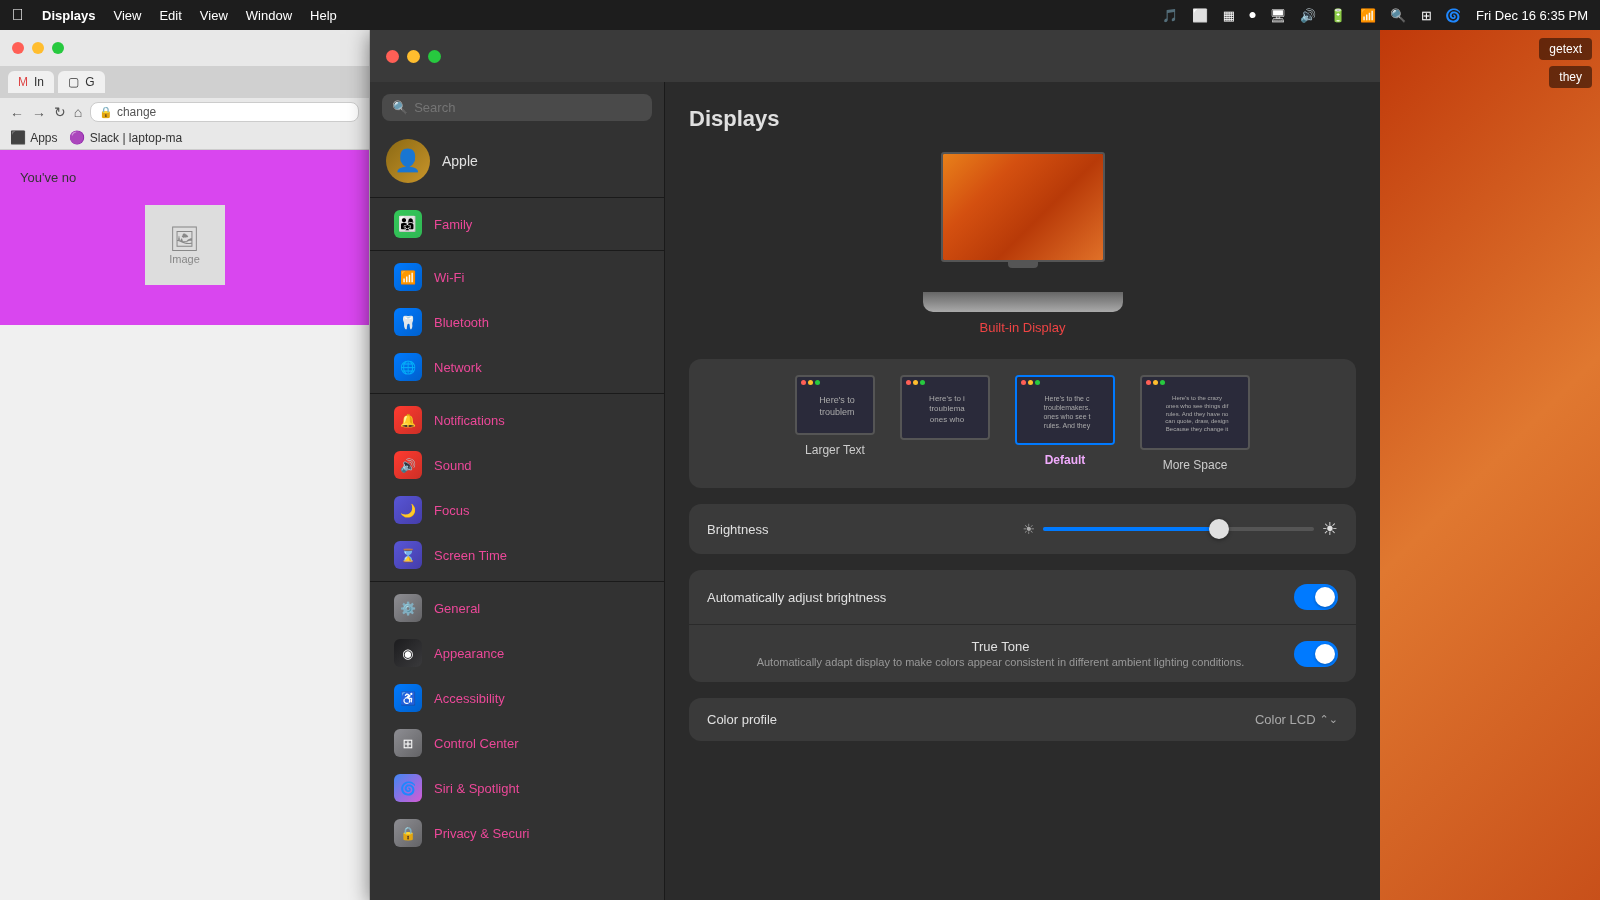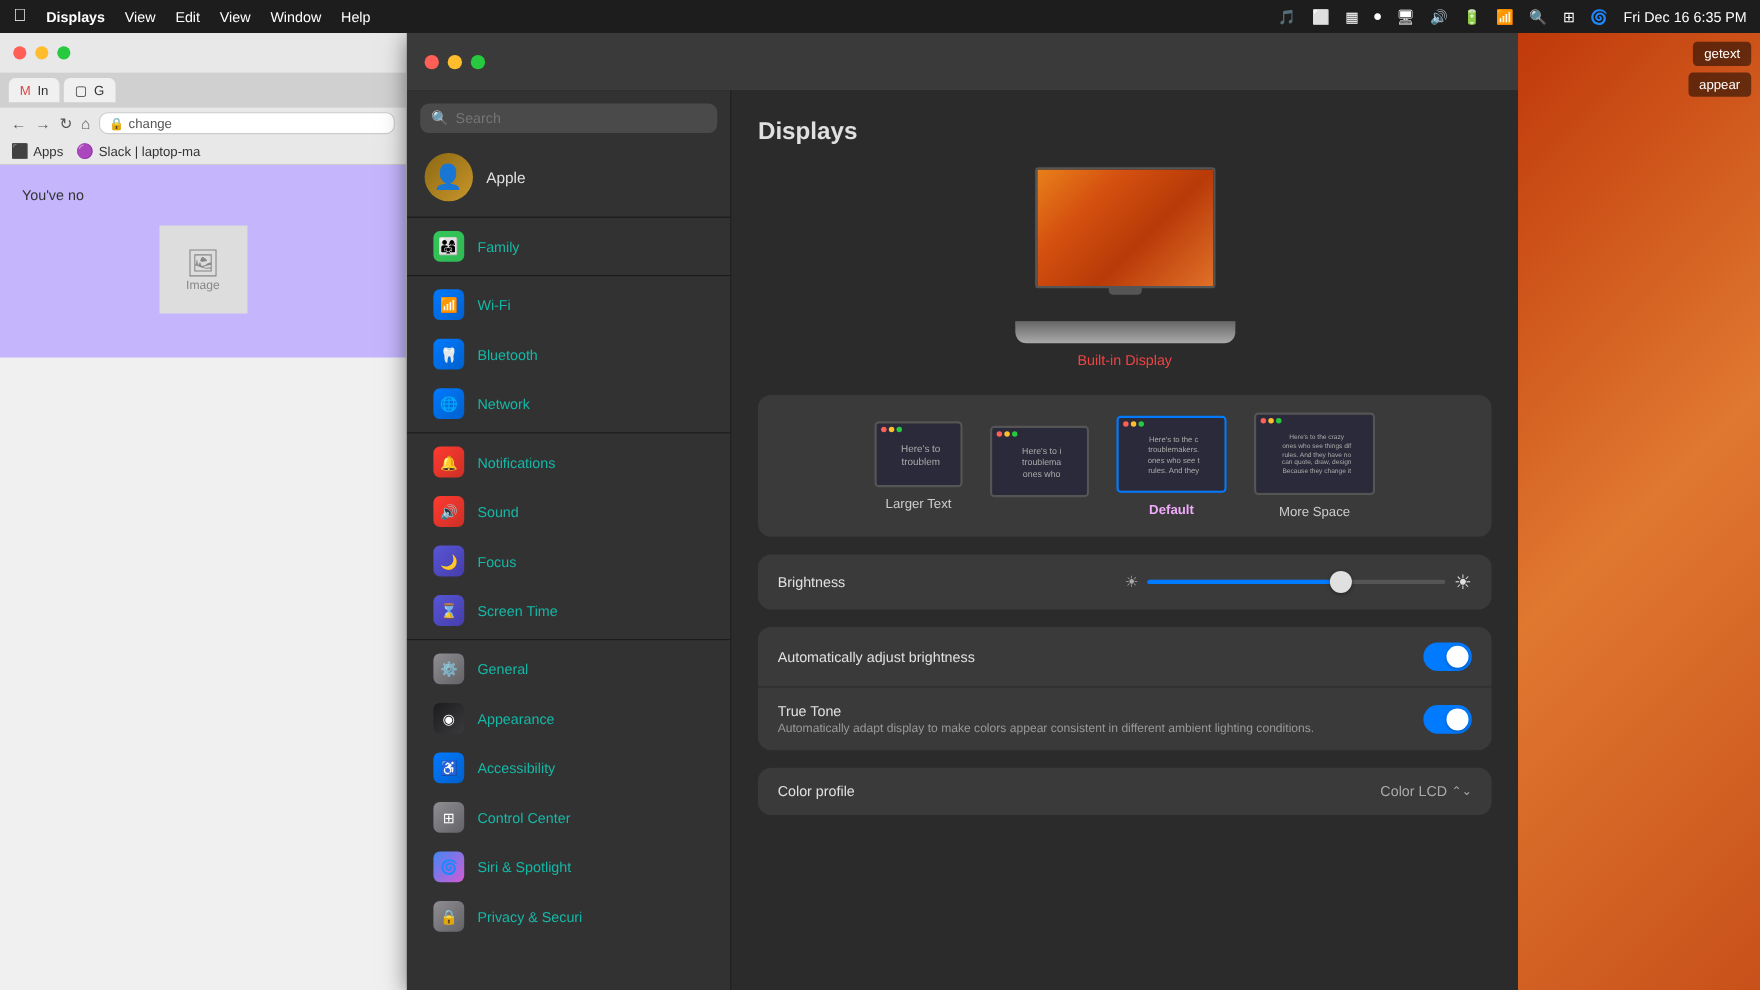--- a/index.html
+++ b/index.html
@@ -135,21 +135,21 @@
       border-bottom: 1px solid #ccc;
       font-size: 12px;
       color: #333;
     }
     .browser-bookmark-item {
       display: flex;
       align-items: center;
       gap: 4px;
     }
     .browser-content {
-      background: #c4b5fd;
+      background: #d946ef;
       padding: 20px;
       color: #333;
       font-size: 13px;
     }
     .browser-image-placeholder {
       width: 80px;
       height: 80px;
       background: #ddd;
       margin: 20px auto;
       display: flex;
@@ -334,21 +334,21 @@
     .icon-focus { background: linear-gradient(135deg, #5856d6, #453daa); }
     .icon-screentime { background: linear-gradient(135deg, #5856d6, #453daa); }
     .icon-general { background: linear-gradient(135deg, #8e8e93, #636366); }
     .icon-appearance { background: linear-gradient(135deg, #1c1c1e, #3a3a3c); }
     .icon-accessibility { background: linear-gradient(135deg, #007aff, #0060cc); }
     .icon-controlcenter { background: linear-gradient(135deg, #8e8e93, #636366); }
     .icon-siri { background: linear-gradient(135deg, #4287f5, #d45bd4); }
     .icon-privacy { background: linear-gradient(135deg, #8e8e93, #636366); }
 
     .sidebar-label {
-      color: #14b8a6;
+      color: #ec4899;
       font-size: 13px;
     }
 
     
     .settings-main {
       flex: 1;
       background: #2b2b2b;
       overflow-y: auto;
       padding: 24px;
     }
@@ -431,21 +431,20 @@
     .resolution-section {
       background: #3a3a3a;
       border-radius: 12px;
       padding: 16px;
       margin-bottom: 16px;
     }
     .resolution-cards {
       display: flex;
       gap: 25px;
       justify-content: center;
-      align-items: center;
     }
     .res-card {
       display: flex;
       flex-direction: column;
       align-items: center;
       gap: 8px;
       cursor: pointer;
     }
     .res-card-preview {
       border: 2px solid #555;
@@ -904,21 +903,21 @@
         </div>
 
         <div class="settings-section">
           <div class="settings-row">
             <span class="row-label">Automatically adjust brightness</span>
             <div class="toggle">
               <div class="toggle-knob"></div>
             </div>
           </div>
           <div class="settings-row">
-            <div style="flex:1;">
+            <div style="flex:1;text-align:center;">
               <div class="row-label">True Tone</div>
               <div class="row-sublabel">Automatically adapt display to make colors appear consistent in different ambient lighting conditions.</div>
             </div>
             <div class="toggle">
               <div class="toggle-knob"></div>
             </div>
           </div>
         </div>
 
         <div class="settings-section">
@@ -930,16 +929,16 @@
             </div>
           </div>
         </div>
 
       </div>
     </div>
   </div>
 
   <div class="right-bg">
     <div class="right-bg-label">getext</div>
-    <div class="right-bg-label">appear</div>
+    <div class="right-bg-label">they</div>
   </div>
 
 </div>
 
 </body></html>

